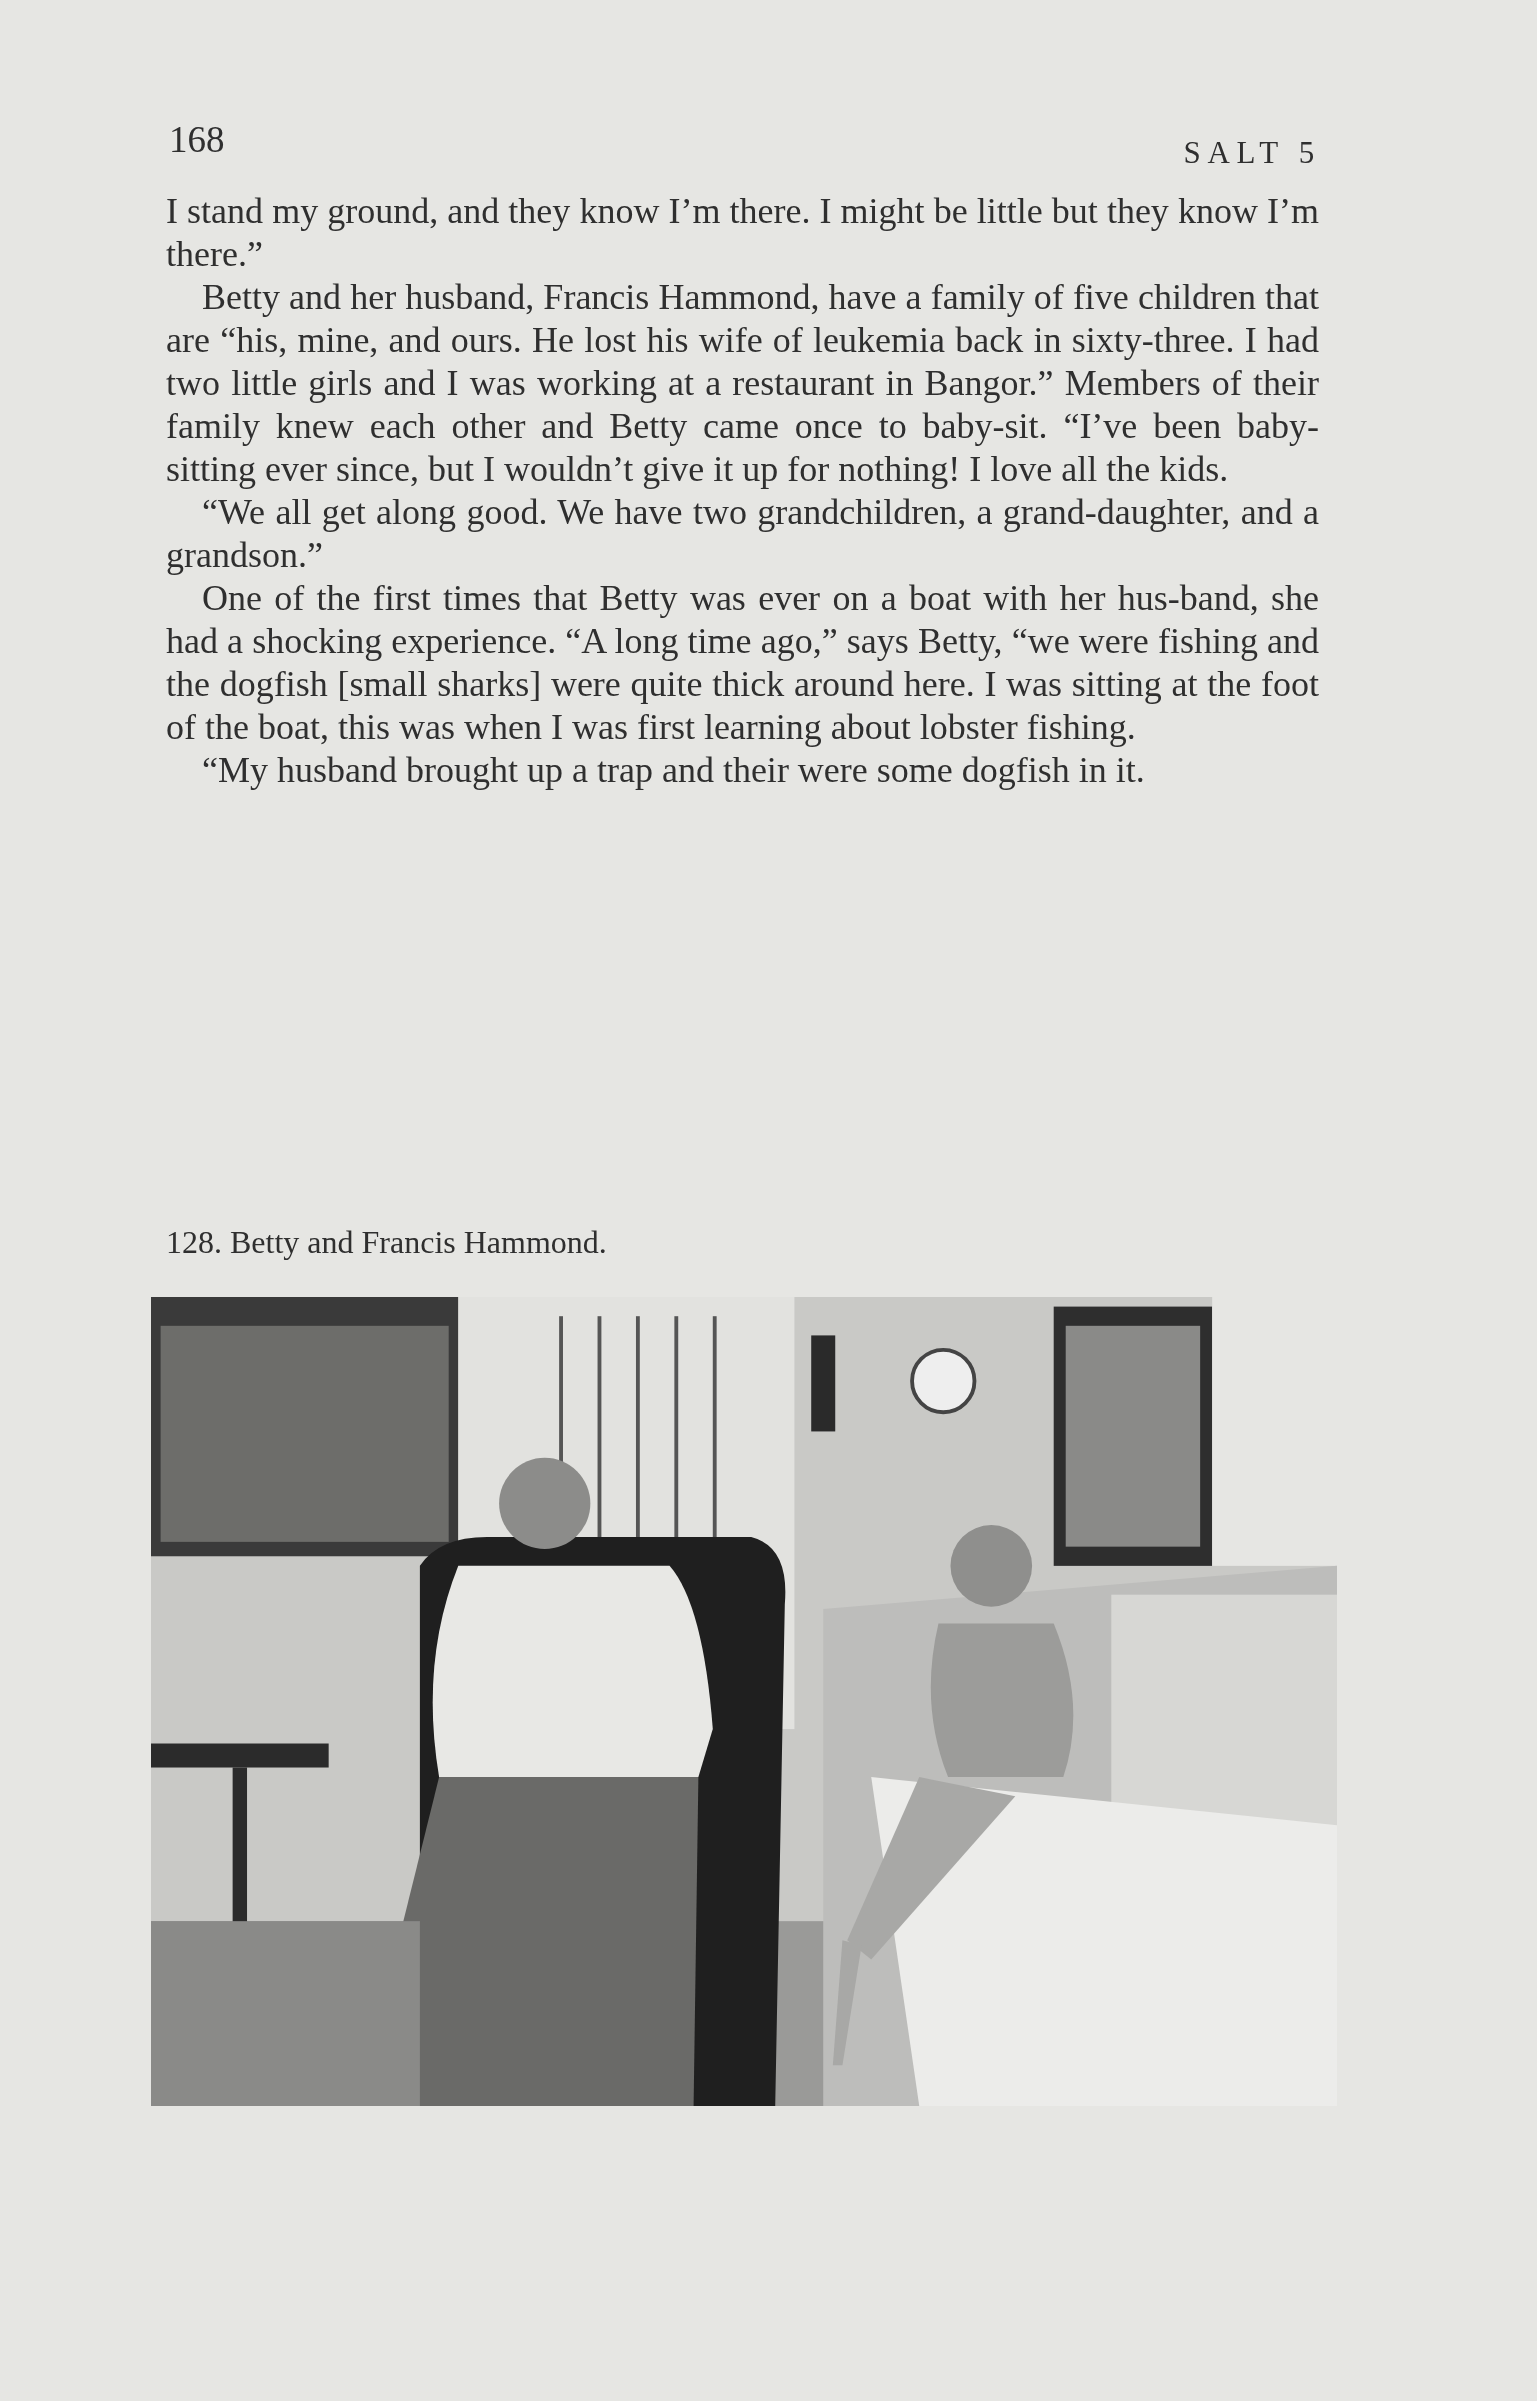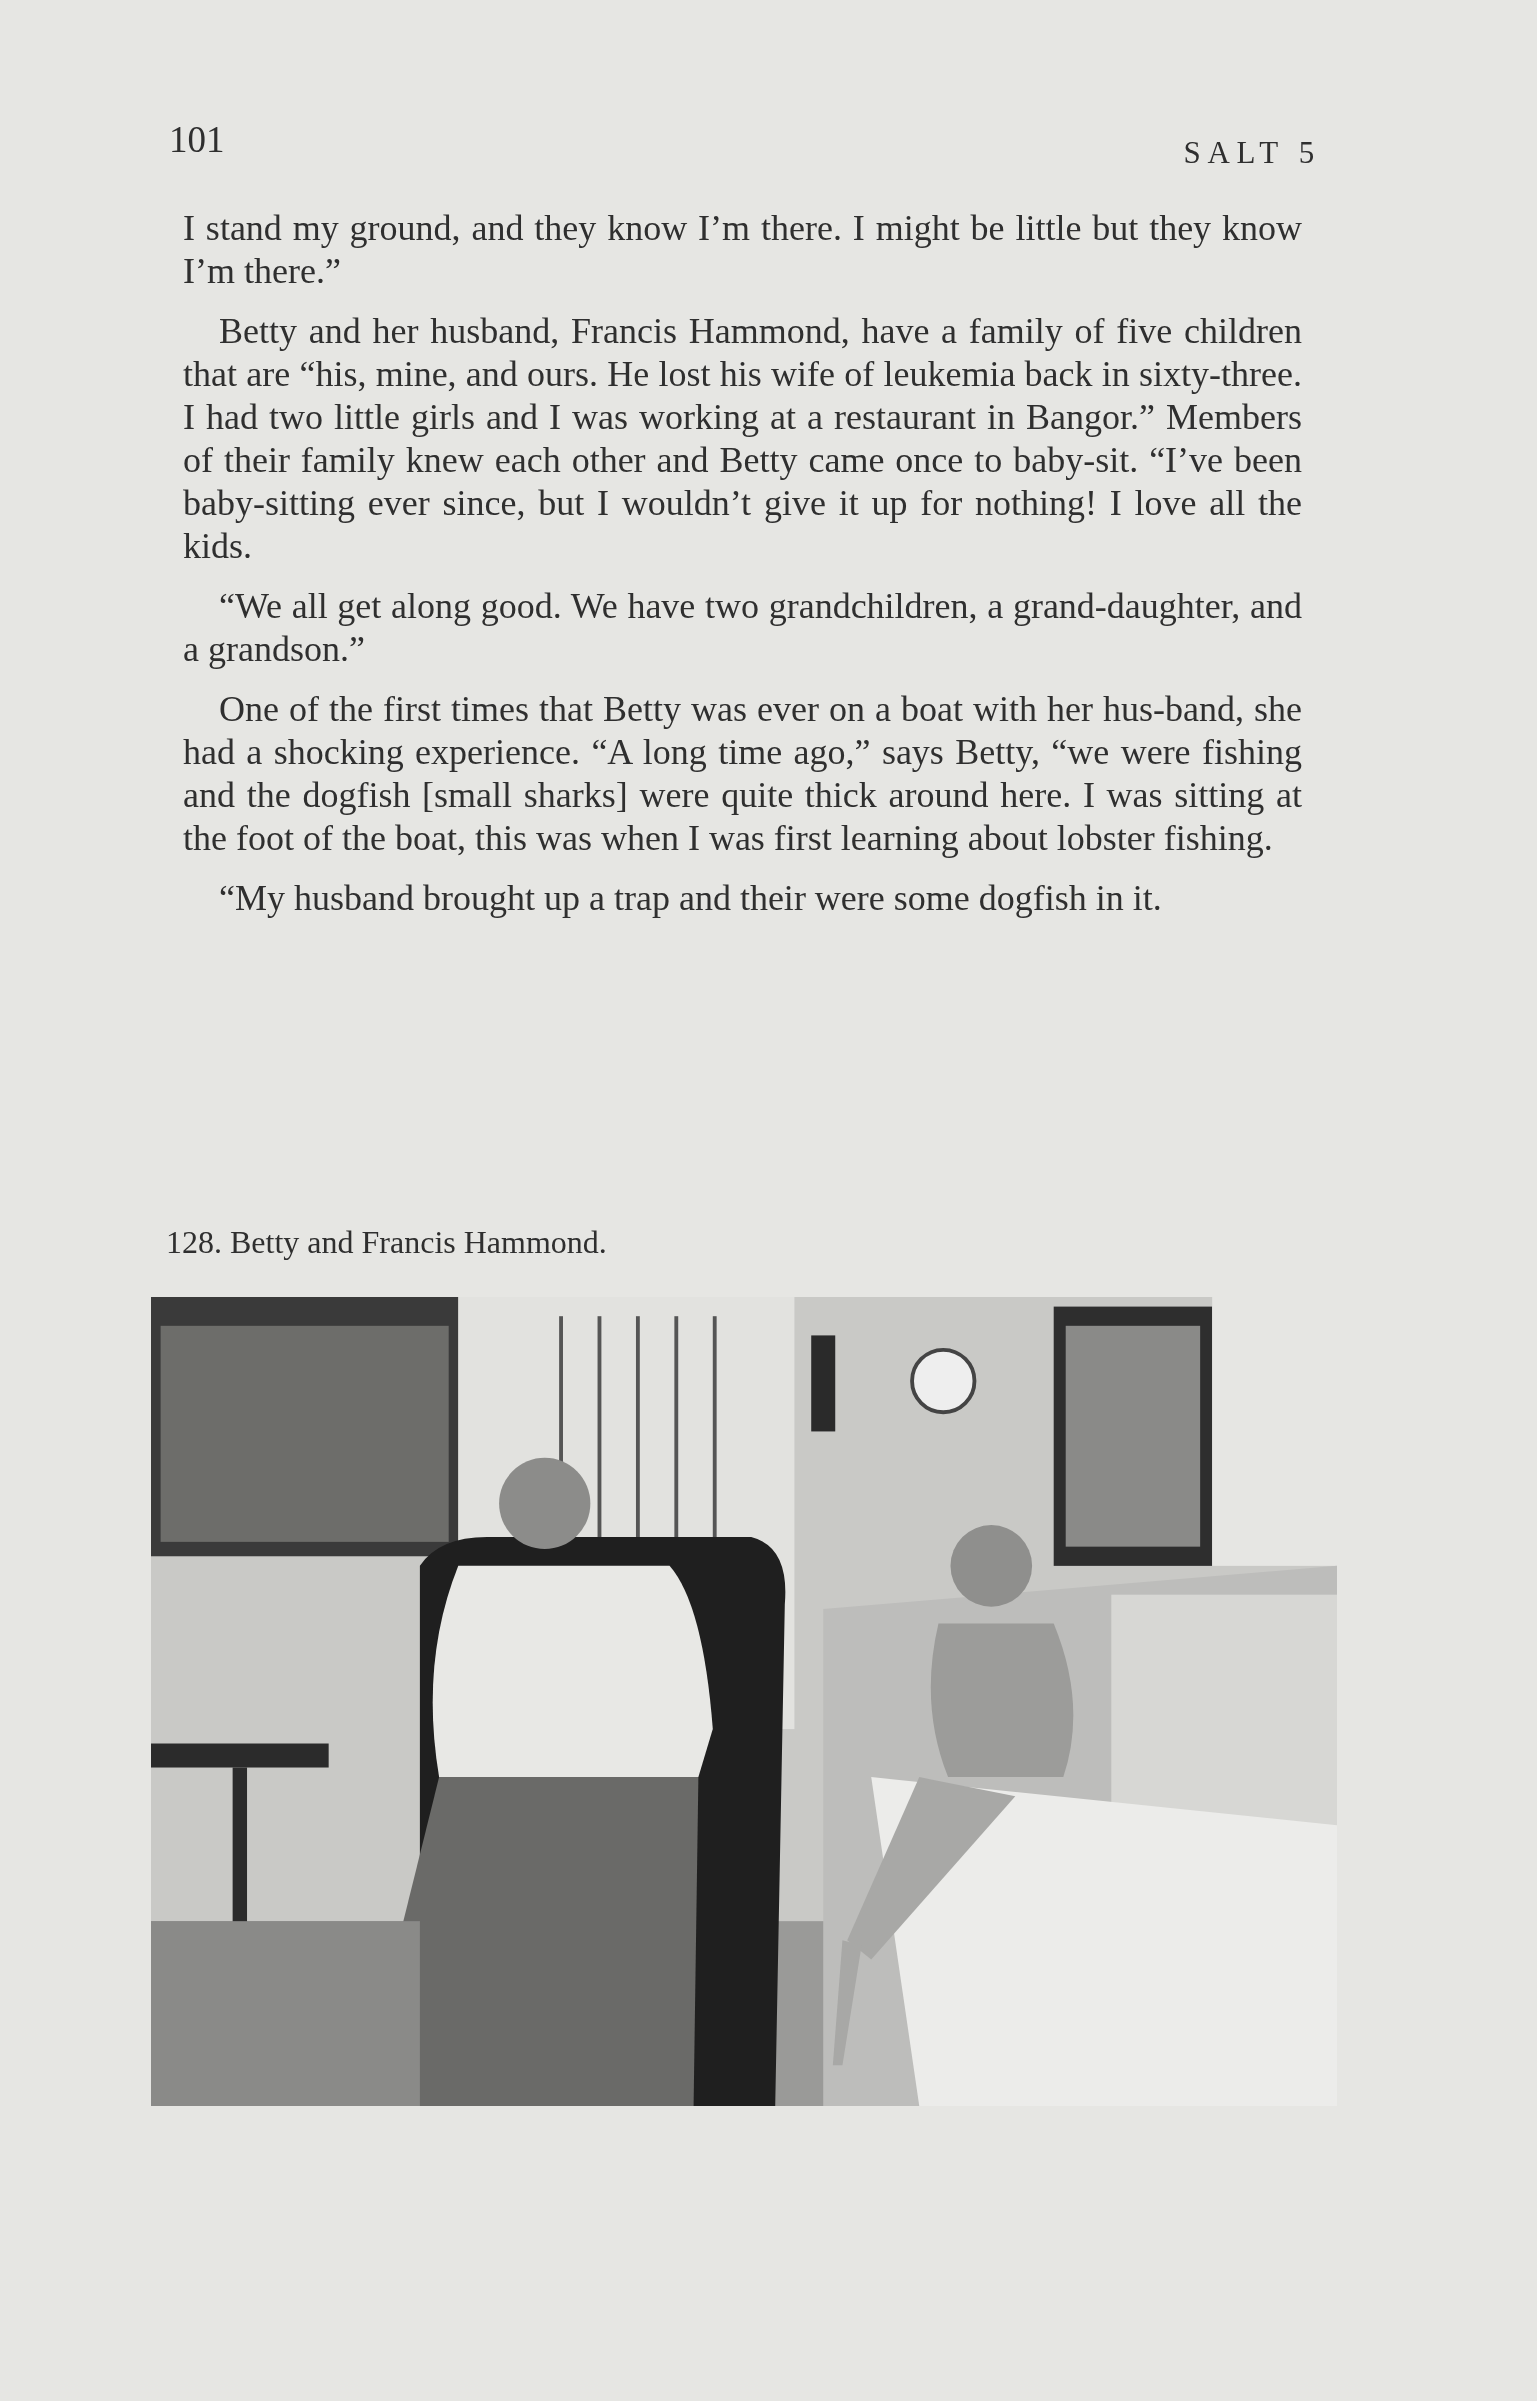--- a/index.html
+++ b/index.html
@@ -10,33 +10,33 @@
     overflow:hidden;
     font-family:"Liberation Serif","DejaVu Serif",serif;
     color:#2f2f2f;
   }
   .page-number { position:absolute; left:169px; top:118px; font-size:37px; }
   .running-head { position:absolute; right:217px; top:135px; font-size:31px; letter-spacing:6.7px; }
   .body-text {
     position:absolute; left:166px; top:190px; width:1153px;
     font-size:36px; line-height:43px; text-align:justify;
   }
-  .body-text p { margin:17px; text-indent:36px; }
+  .body-text p { margin:0; text-indent:36px; }
   .body-text p.cont { text-indent:0; }
   .caption { position:absolute; left:166px; top:1224px; font-size:32px; }
   .photo {
     position:absolute; left:151px; top:1297px; width:1186px; height:809px;
     background:#555; overflow:hidden;
   }
   .photo svg { width:100%; height:100%; display:block; }
 </style>
 </head>
 <body>
 
-<div class="page-number">101</div>
+<div class="page-number">168</div>
 <div class="running-head">SALT 5</div>
 
 <div class="body-text">
   <p class="cont">I stand my ground, and they know I’m there. I might be little but they know I’m there.”</p>
   <p>Betty and her husband, Francis Hammond, have a family of five children that are “his, mine, and ours. He lost his wife of leukemia back in sixty-three. I had two little girls and I was working at a restaurant in Bangor.” Members of their family knew each other and Betty came once to baby-sit. “I’ve been baby-sitting ever since, but I wouldn’t give it up for nothing! I love all the kids.</p>
   <p>“We all get along good. We have two grandchildren, a grand-daughter, and a grandson.”</p>
   <p>One of the first times that Betty was ever on a boat with her hus-band, she had a shocking experience. “A long time ago,” says Betty, “we were fishing and the dogfish [small sharks] were quite thick around here. I was sitting at the foot of the boat, this was when I was first learning about lobster fishing.</p>
   <p>“My husband brought up a trap and their were some dogfish in it.</p>
 </div>
 

